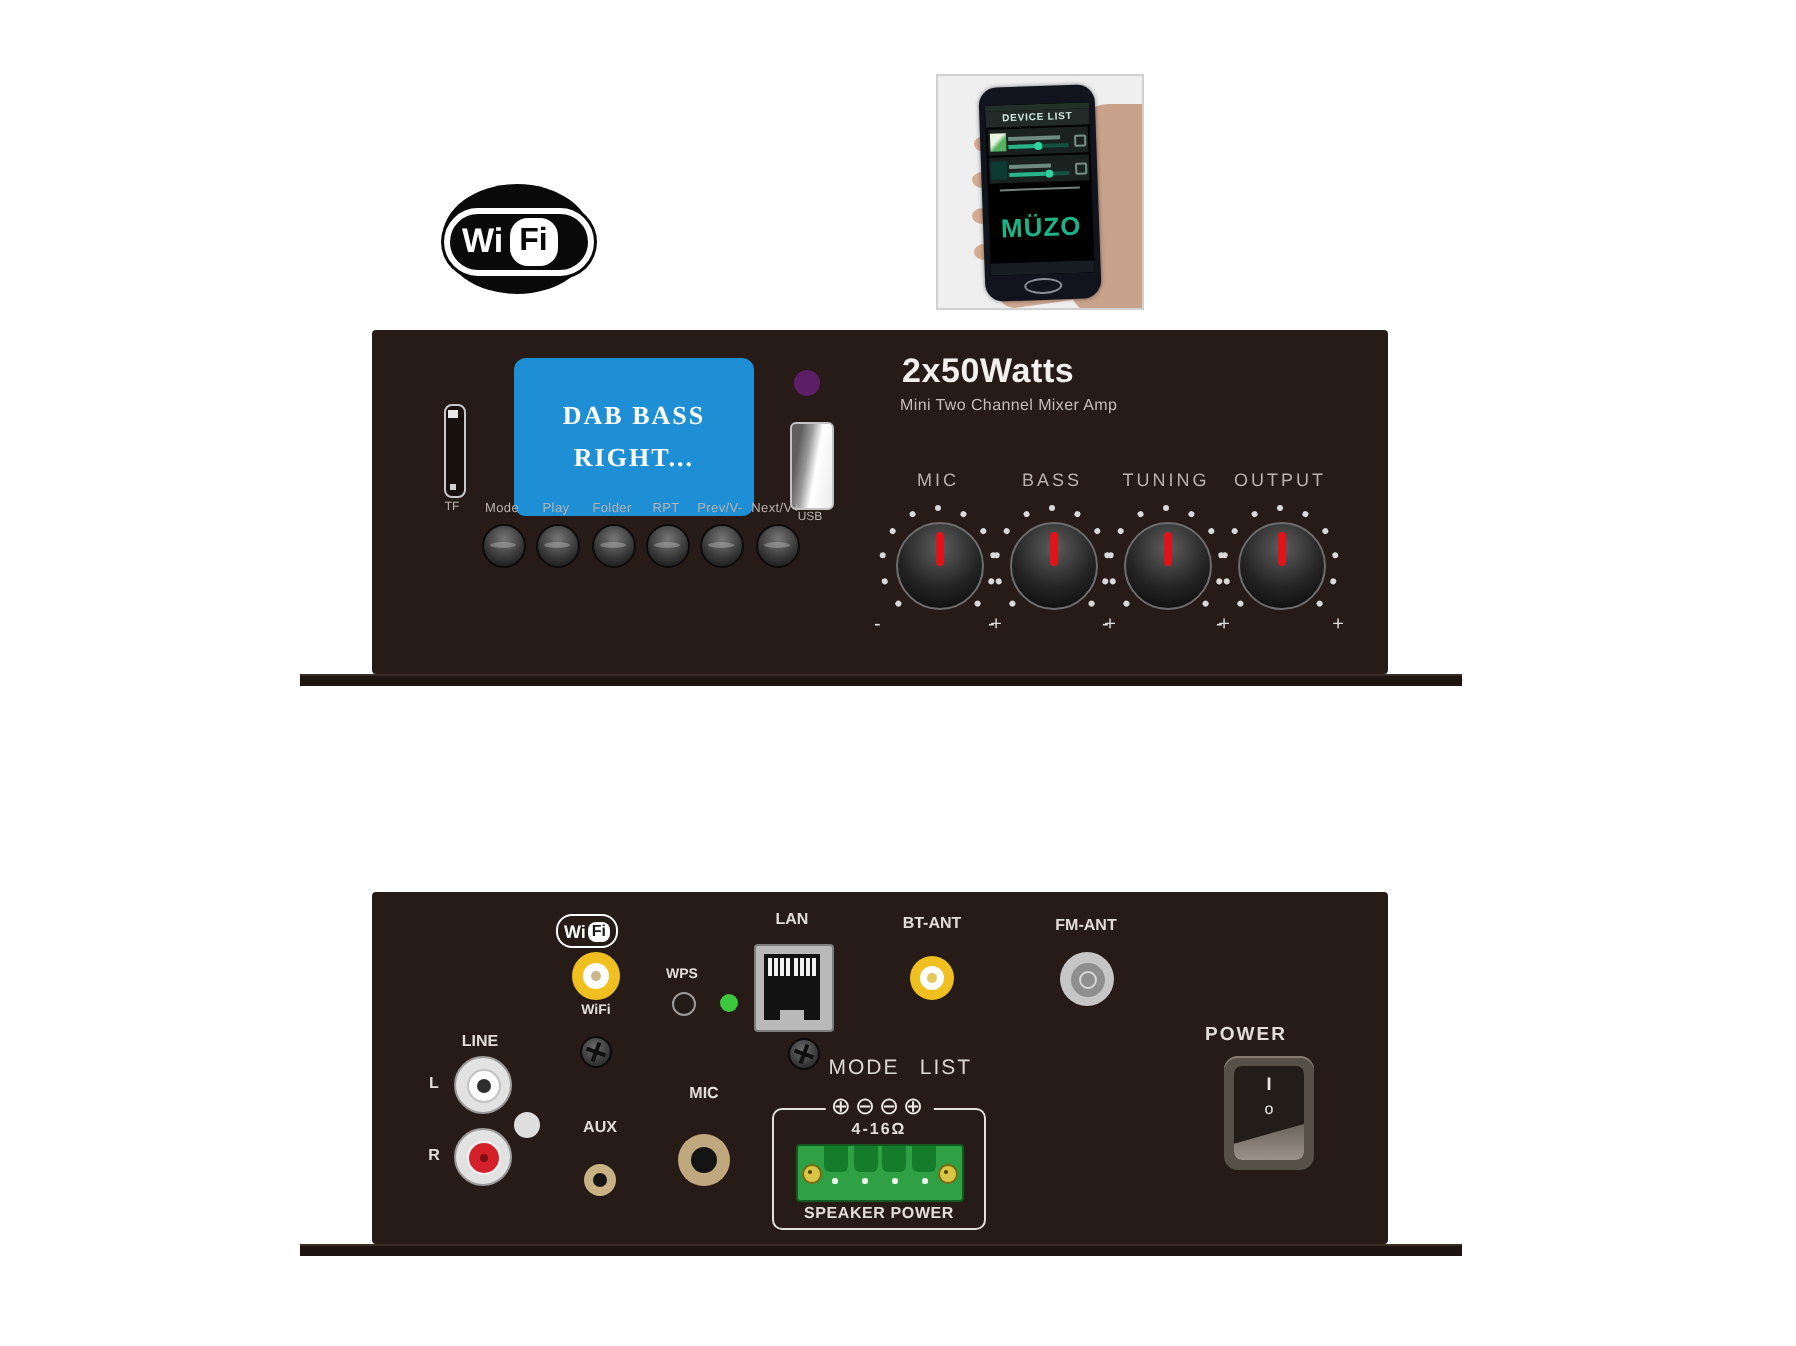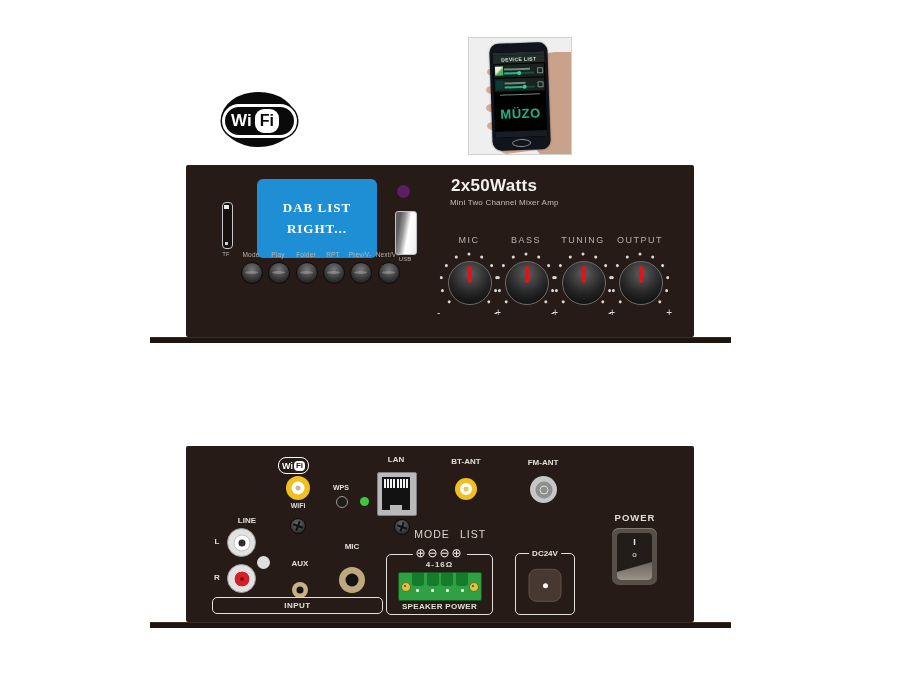--- a/index.html
+++ b/index.html
@@ -195,21 +195,21 @@
 
   <div class="abs panel front-panel">
 
     <div class="abs tf-slot">
         <i></i>
         <b></b>
       </div>
     <div class="plabel" style="left:30px;top:86px;width:20px;font-size:6px;">TF</div>
 
     <div class="abs lcd">
-      <div>DAB LIST</div>
+      <div>DAB BASS</div>
       <div>RIGHT...</div>
     </div>
 
     <div class="abs led"></div>
     <div class="abs usb-port"></div>
     <div class="plabel" style="left:205px;top:91px;width:28px;font-size:6px;">USB</div>
 
     <div class="plabel fbtn-label" style="left:45px;">Mode</div>
     <div class="plabel fbtn-label" style="left:72px;">Play</div>
     <div class="plabel fbtn-label" style="left:100px;">Folder</div>
@@ -314,21 +314,21 @@
 
     <div class="rlabel" style="left:334px;top:12px;width:46px;font-size:8px;">FM-ANT</div>
     <div class="conn" style="left:344px;top:30px;width:27px;height:27px;background:#c6c6c6;">
       <span class="ring" style="width:17px;height:17px;background:#8f8f8f;"></span>
       <span class="ring" style="width:7px;height:7px;border:1.5px solid #d8d8d8;background:transparent;"></span>
     </div>
 
     <div class="screw" style="left:104px;top:72px;"></div>
     <div class="screw" style="left:208px;top:73px;"></div>
 
-    <div class="rlabel" style="left:38px;top:70px;width:32px;font-size:8px;text-align:right;">LINE</div>
+    <div class="rlabel" style="left:38px;top:70px;width:32px;font-size:8px;">LINE</div>
     <div class="conn" style="left:41px;top:82px;width:27px;height:27px;background:#e2e2e2;border:1px solid #9a9a9a;">
       <span class="ring" style="width:15px;height:15px;background:#fdfdfd;border:1px solid #c2c2c2;"></span>
       <span class="ring" style="width:7px;height:7px;background:#2e2e2e;"></span>
     </div>
     <div class="rlabel" style="left:25px;top:91px;width:12px;font-size:8px;">L</div>
     <div class="conn" style="left:71px;top:110px;width:13px;height:13px;background:#dedede;"></div>
     <div class="conn" style="left:41px;top:118px;width:27px;height:27px;background:#e2e2e2;border:1px solid #9a9a9a;">
       <span class="ring" style="width:15px;height:15px;background:#d42028;border:1px solid #f2f2f2;"></span>
       <span class="ring" style="width:4px;height:4px;background:#7a1014;"></span>
     </div>
@@ -336,23 +336,20 @@
 
     <div class="rlabel" style="left:98px;top:113px;width:32px;font-size:8px;">AUX</div>
     <div class="conn" style="left:106px;top:136px;width:16px;height:16px;background:#c8b184;">
       <span class="ring" style="width:7px;height:7px;background:#141414;"></span>
     </div>
     <div class="rlabel" style="left:150px;top:96px;width:32px;font-size:8px;">MIC</div>
     <div class="conn" style="left:153px;top:121px;width:26px;height:26px;background:#c0a87e;">
       <span class="ring" style="width:13px;height:13px;background:#141414;"></span>
     </div>
 
-    <div class="outline-box" style="left:26px;top:151px;width:169px;height:15px;">
-      <div class="rlabel" style="left:0;top:3px;width:100%;font-size:8px;letter-spacing:.5px;">INPUT</div>
-    </div>
 
     <div class="rlabel" style="left:222px;top:82px;width:48px;font-size:10.5px;font-weight:normal;letter-spacing:1px;color:#dcd7d2;">MODE</div>
     <div class="rlabel" style="left:266px;top:82px;width:42px;font-size:10.5px;font-weight:normal;letter-spacing:1px;color:#dcd7d2;">LIST</div>
 
     <div class="outline-box" style="left:200px;top:108px;width:105px;height:59px;">
       <div class="box-tag polarity" style="top:-9px;">⊕⊖⊖⊕</div>
       <div class="rlabel" style="left:0;top:5px;width:100%;font-size:8px;letter-spacing:1px;">4-16Ω</div>
       <div class="green-block">
         <span class="gb-hole" style="left:2px;"></span>
         <span class="gb-hole" style="right:2px;"></span>
@@ -365,26 +362,22 @@
         <span class="gb-dots">
             <span></span>
             <span></span>
             <span></span>
             <span></span>
           </span>
       </div>
       <div class="rlabel" style="left:0;bottom:3px;width:100%;font-size:8px;letter-spacing:.3px;">SPEAKER POWER</div>
     </div>
 
-    <div class="outline-box" style="left:329px;top:107px;width:58px;height:60px;">
-      <div class="box-tag" style="top:-5px;font-size:8px;">DC24V</div>
-      <div class="barrel"></div>
-    </div>
-
-    <div class="rlabel" style="left:424px;top:66px;width:50px;font-size:9.5px;letter-spacing:1px;">POWER</div>
+
+    <div class="rlabel" style="left:412px;top:66px;width:50px;font-size:9.5px;letter-spacing:1px;">POWER</div>
     <div class="abs power-switch">
       <div class="rocker">
         <span class="sw-on">I</span>
         <span class="sw-off">o</span>
         <div class="rocker-face"></div>
       </div>
     </div>
   </div>
   <div class="abs base-bar base-rear"></div>
 

